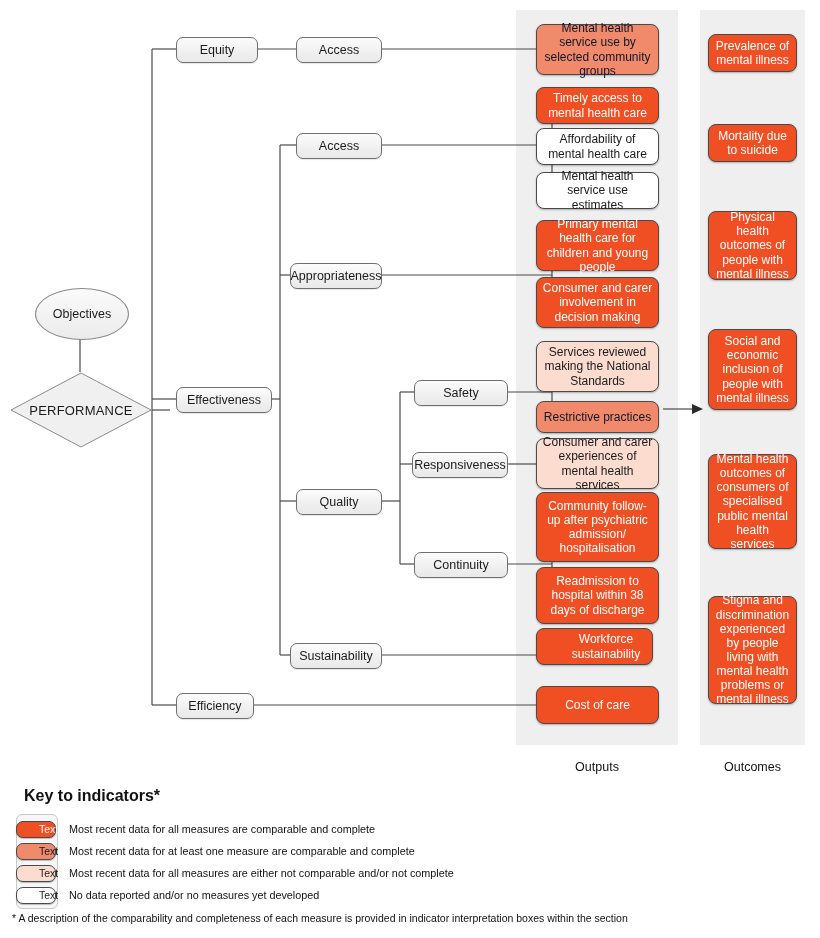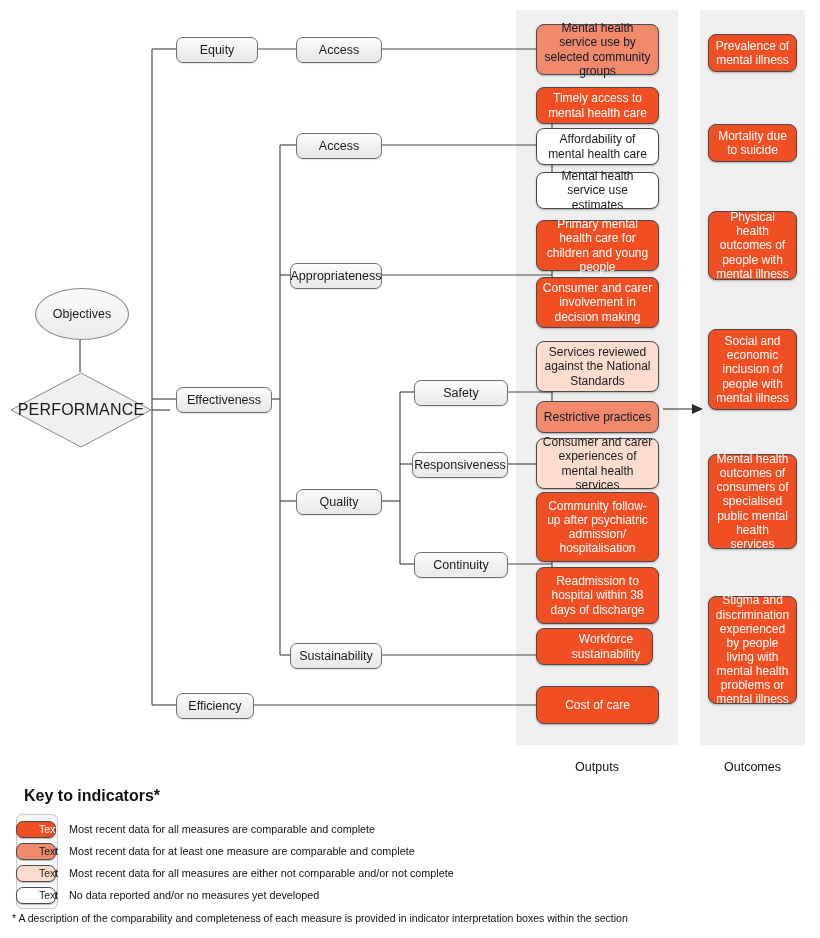--- a/index.html
+++ b/index.html
@@ -55,21 +55,21 @@
     display:flex;align-items:center;justify-content:center;
     font-size:12.5px;color:#1b1b1b;
   }
 
   
   .diamondwrap{position:absolute;}
   .diamondwrap svg{position:absolute;left:0;top:0;}
   .diamondwrap .dlabel{
     position:absolute;left:0;top:0;width:100%;height:100%;
     display:flex;align-items:center;justify-content:center;
-    font-size:16px;color:#1b1b1b;letter-spacing:.2px;
+    font-size:13px;color:#1b1b1b;letter-spacing:.2px;
   }
 
   .collabel{
     position:absolute;text-align:center;font-size:12.5px;color:#111;
   }
 
   
   #key-title{position:absolute;left:24px;top:787px;font-size:16px;font-weight:bold;color:#111;}
   #key-panel{
     position:absolute;left:16px;top:814px;width:40px;height:93px;
@@ -216,21 +216,21 @@
   <div class="node ibox lvl-nodata" style="left:536px;top:172px;width:123px;height:37px;">
     <span>Mental health service use estimates</span>
     </div>
   <div class="node ibox lvl-full" style="left:536px;top:220px;width:123px;height:51px;">
     <span>Primary mental health care for children and young people</span>
     </div>
   <div class="node ibox lvl-full" style="left:536px;top:277px;width:123px;height:51px;">
     <span>Consumer and carer involvement in decision making</span>
     </div>
   <div class="node ibox lvl-none" style="left:536px;top:341px;width:123px;height:51px;">
-    <span>Services reviewed against the National Standards</span>
+    <span>Services reviewed making the National Standards</span>
     </div>
   <div class="node ibox lvl-some" style="left:536px;top:401px;width:123px;height:32px;">
     <span>Restrictive practices</span>
     </div>
   <div class="node ibox lvl-none" style="left:536px;top:438px;width:123px;height:51px;">
     <span>Consumer and carer experiences of mental health services</span>
     </div>
   <div class="node ibox lvl-full" style="left:536px;top:492px;width:123px;height:70px;">
     <span>Community follow-up after psychiatric admission/ hospitalisation</span>
     </div>

